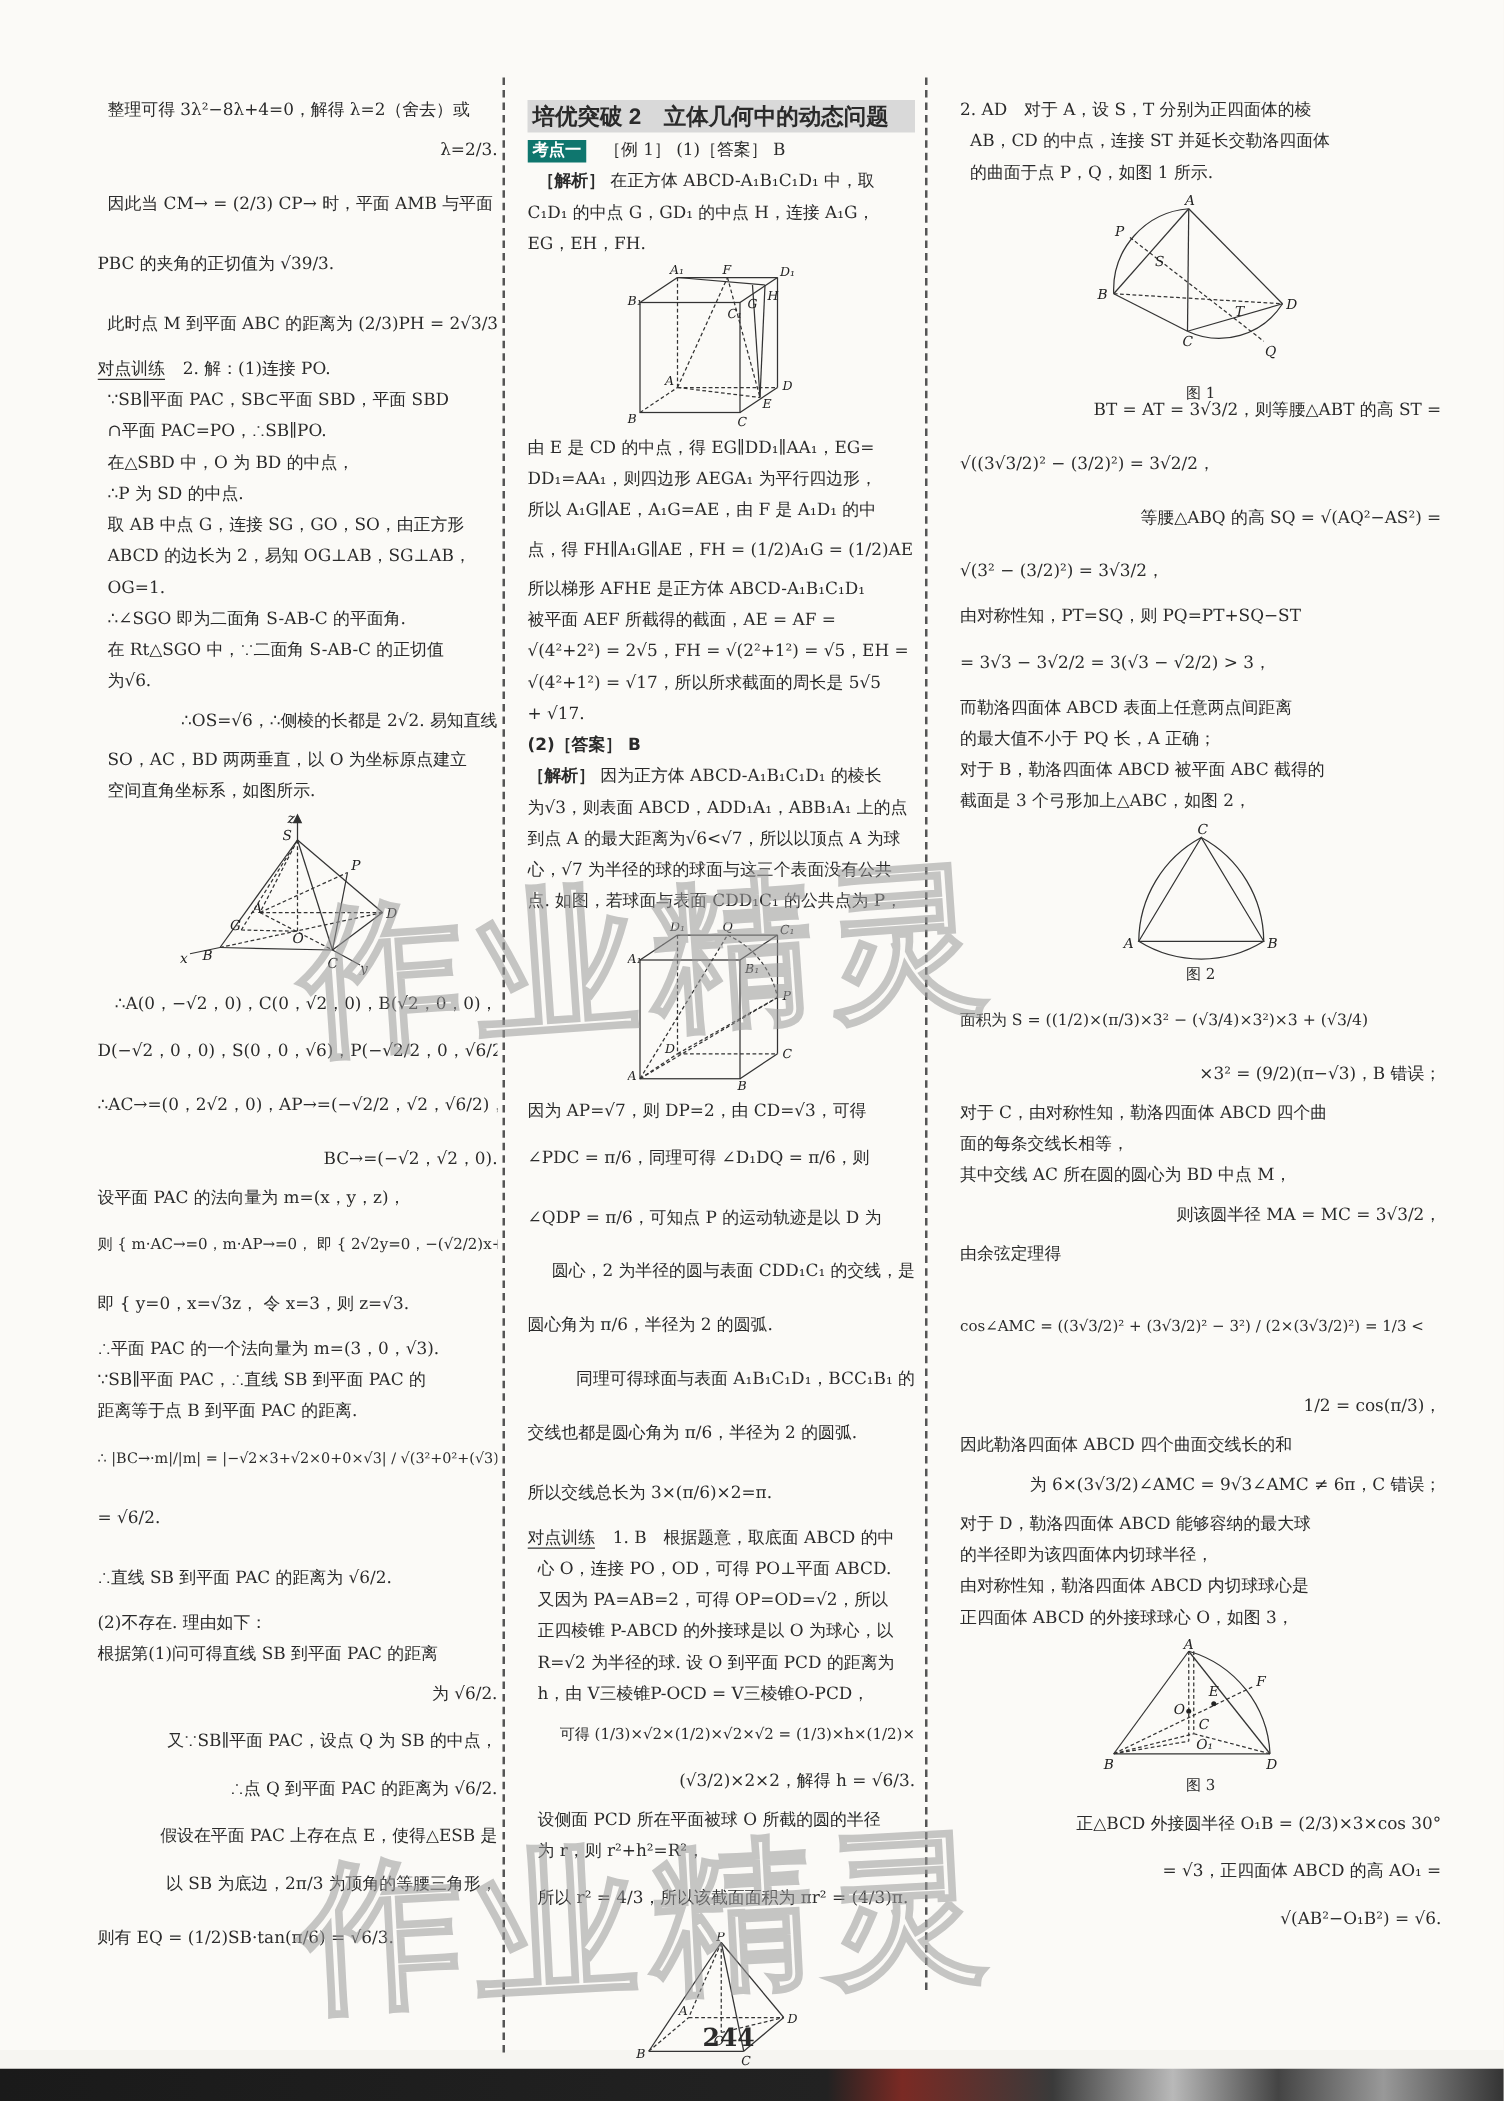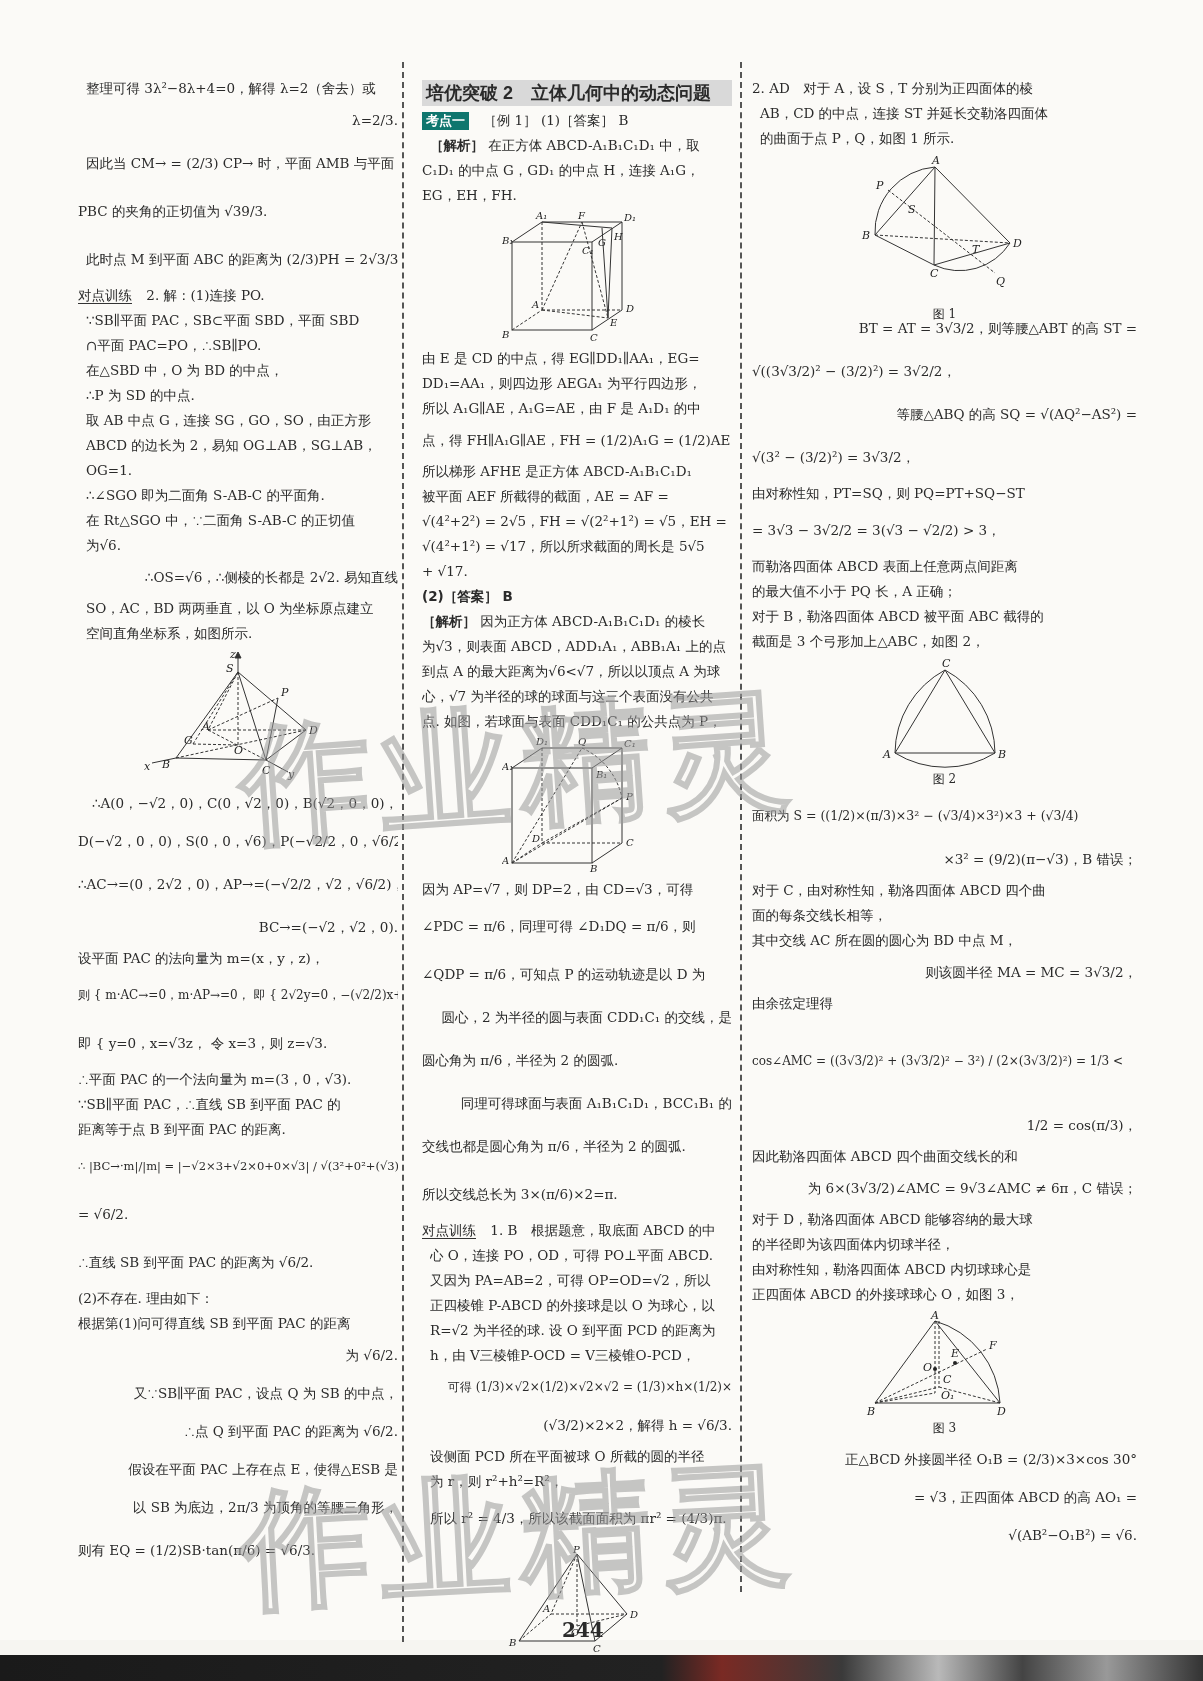--- a/index.html
+++ b/index.html
@@ -2,21 +2,21 @@
 <html><head>
 <meta charset="utf-8">
 <style>
   html, body { margin:0; padding:0; }
   body { width:1203px; height:1681px; background:#f6f5f1; position:relative; overflow:hidden;
          font-family:"DejaVu Serif", serif; color:#2a2a2a; }
   .page { position:absolute; left:0; top:0; width:1203px; height:1640px; background:#fbfaf7; }
   .col { position:absolute; top:60px; font-size:13.5px; line-height:25px;margin-top:16px; }
   .col1 { left:78px; width:320px; }
   .col2 { left:422px; width:310px; }
-  .col3 { left:752px; width:385px; }
+  .col3 { left:768px; width:385px; }
   .divider { position:absolute; top:62px; width:0; border-left:2px dashed #555; }
   .line { white-space:nowrap; overflow:hidden; }
   .ind { padding-left:8px; }
   .tall { line-height:38px;text-align:right; }
   .xtall { line-height:48px; }
   .label-box { font-family:"DejaVu Sans", sans-serif; font-weight:normal; border-bottom:1.5px solid #333; margin-right:10px; }
   .kao { display:inline-block; background:#0f766e; color:#fff; font-family:"DejaVu Sans", sans-serif; font-weight:bold; padding:0 4px; line-height:18px; margin-right:10px; font-size:13px; }
   .section-title { font-family:Liberation Sans, sans-serif; font-weight:bold; font-size:18px; background:#d9d9d9; line-height:26px; padding:0 4px; margin:4px 0 2px 0; }
   .bracket { font-family:"DejaVu Sans", sans-serif; font-weight:bold; }
   .fig { position:relative; margin:4px auto; }

